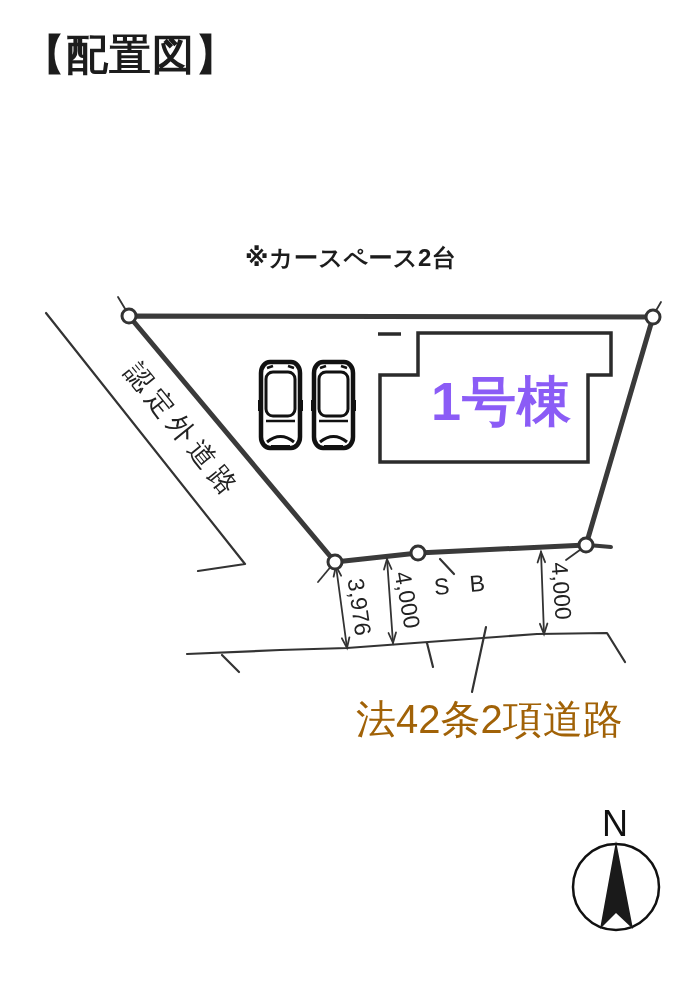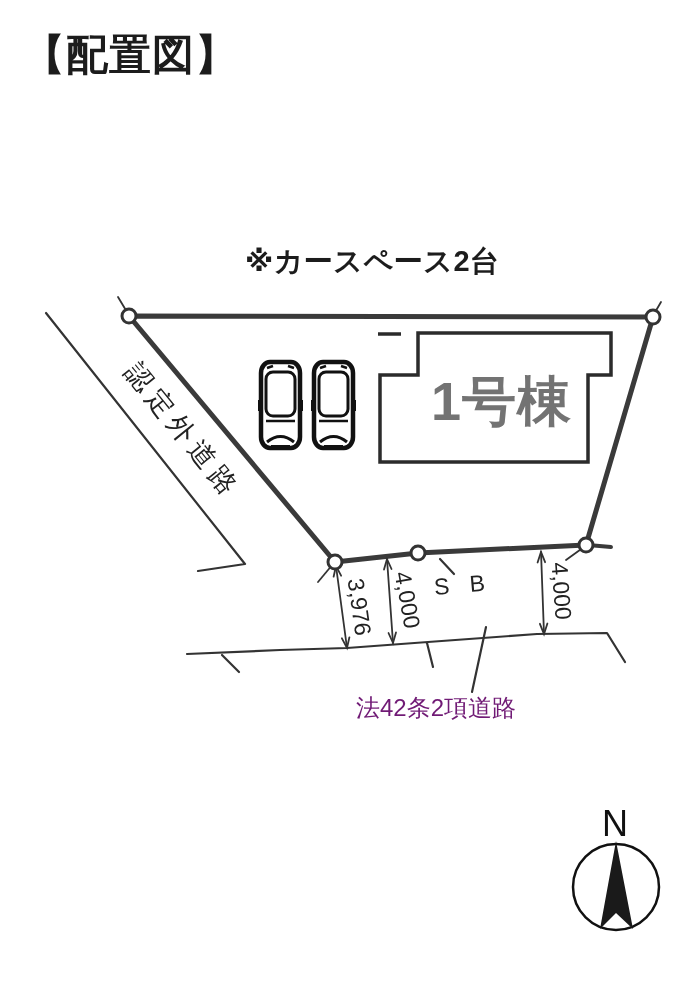--- a/index.html
+++ b/index.html
@@ -8,33 +8,33 @@
     font-family:"Liberation Sans","DejaVu Sans",sans-serif;
     color:#1a1a1a;overflow:hidden;
   }
   .abs{position:absolute;white-space:nowrap;}
   .title{
     left:23px;top:27px;font-size:42px;font-weight:bold;color:#1c1c1c;
     letter-spacing:1px;
     text-align:right;
   }
   .note{
-    left:245px;top:242px;font-size:29px;font-weight:600;color:#1c1c1c;
+    left:245px;top:242px;font-size:24px;font-weight:600;color:#1c1c1c;
     letter-spacing:0.5px;
   }
   .bldg-label{
-    left:431px;top:366px;font-size:54px;font-weight:bold;color:#737373;
+    left:431px;top:366px;font-size:54px;font-weight:bold;color:#8b5cf6;
     letter-spacing:1px;
   }
   .road-left{
     left:183px;top:431px;font-size:27px;color:#222;letter-spacing:6px;
     transform:translate(-50%,-50%) rotate(51deg);transform-origin:center;
   }
   .road-bottom{
-    left:356px;top:692px;font-size:24px;font-weight:500;color:#701a75;
+    left:356px;top:692px;font-size:40px;font-weight:500;color:#a16207;
   }
   .sb{
     left:463px;top:585px;font-size:23px;color:#222;letter-spacing:7px;
     transform:translate(-50%,-50%) rotate(-5deg);
   }
   .dim{
     font-size:23px;color:#222;
   }
   .dim-3976{left:359px;top:607px;transform:translate(-50%,-50%) rotate(82deg);}
   .dim-4000l{left:407px;top:600px;transform:translate(-50%,-50%) rotate(80deg);}

